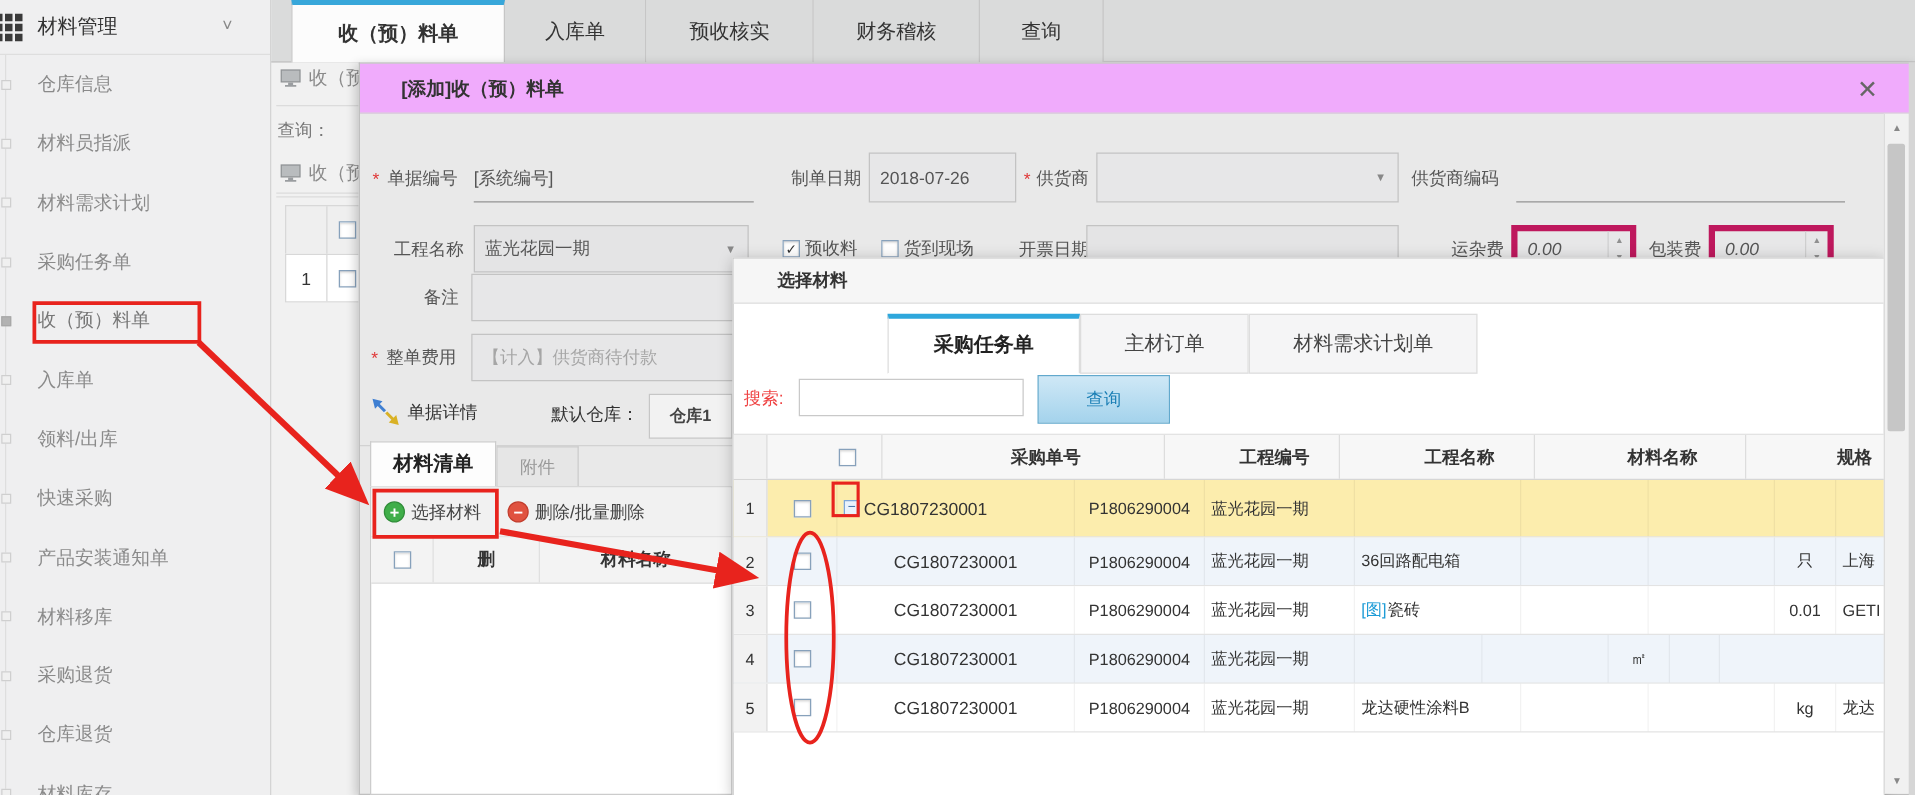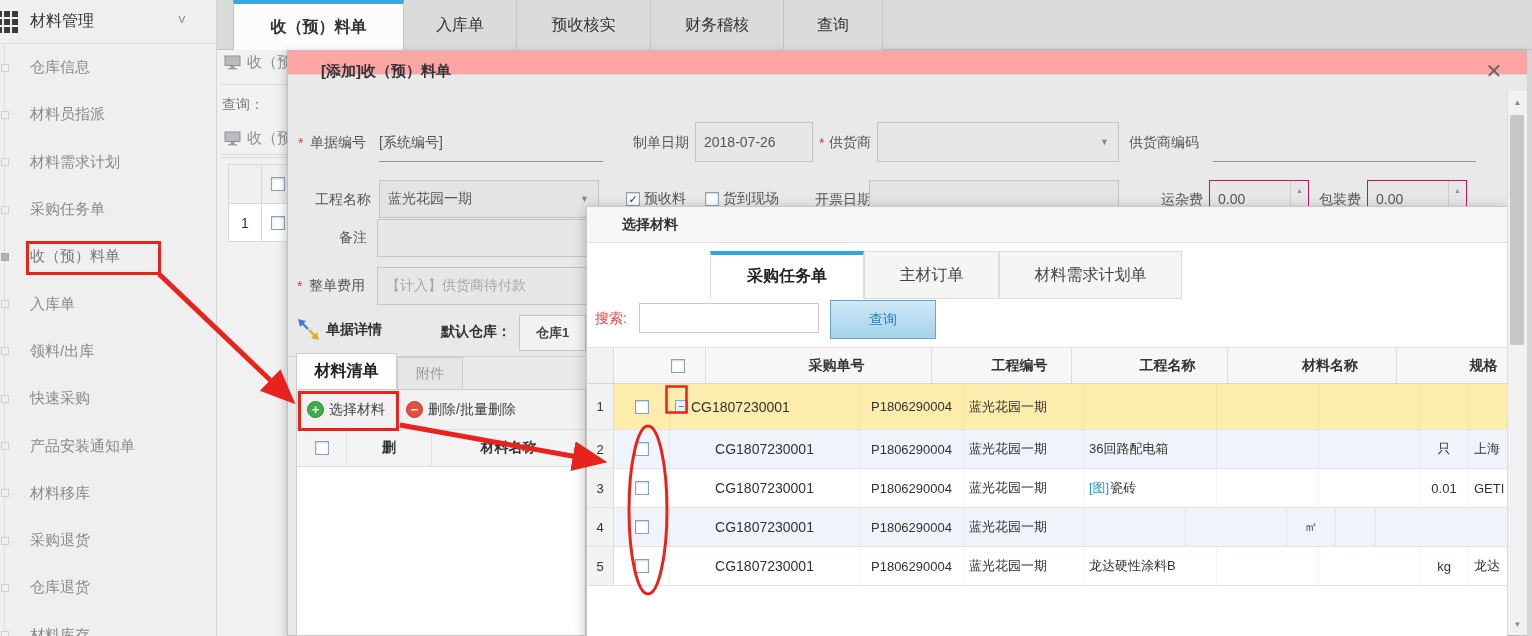--- a/index.html
+++ b/index.html
@@ -35,36 +35,36 @@
   .bg-table { position:absolute; left:11px; top:114px; width:60px; }
   .bg-trow { display:flex; border:1px solid #d8d8d8; border-bottom:none; height:39px; background:#efefef; }
   .bg-trow.body { background:#fff; border-bottom:1px solid #d8d8d8; }
   .bg-tc1 { width:33px; border-right:1px solid #d8d8d8; display:flex; align-items:center; justify-content:center; font-size:14px; color:#333; }
   .bg-tc2 { flex:1; display:flex; align-items:center; padding-left:9px; }
 
   .cb { width:14px; height:14px; background:#fff; border:1px solid #87a1bb; box-shadow:inset 0 1px 2px rgba(0,0,0,.18); display:inline-flex; align-items:center; justify-content:center; font-size:11px; font-weight:bold; color:#333; flex:none; }
 
   
   .modal { position:absolute; left:287px; top:50px; width:1245px; height:586px; background:#e9e9e9; border:1px solid #bfbfbf; border-right:none; box-shadow:-2px 2px 8px rgba(0,0,0,.2); z-index:4; }
-  .modal-titlebar { position:absolute; left:0; top:0; right:0; height:24px; background:#fca5a5; border-bottom:1px solid #d6d6d6; }
+  .modal-titlebar { position:absolute; left:0; top:0; right:0; height:40px; background:#f0abfc; border-bottom:1px solid #d6d6d6; }
   .modal-title { position:absolute; left:33px; top:11px; font-size:15px; font-weight:bold; color:#333; }
   .modal-close { position:absolute; right:26px; top:8px; width:24px; height:24px; font-size:20px; color:#666; display:flex; align-items:center; justify-content:center; cursor:pointer; }
 
   .lbl { position:absolute; font-size:14px; color:#555; white-space:nowrap; }
   .star { position:absolute; color:#e03a3a; font-size:14px; }
   .u-input { position:absolute; height:38px; border-bottom:1px solid #949494; font-size:14px; color:#555; display:flex; align-items:center; background:transparent; }
   .box-input { position:absolute; height:40px; border:1px solid #c3c3c3; background:#e7e7e8; font-size:14px; color:#555; display:flex; align-items:center; padding-left:8px; }
   .sel-arrow { position:absolute; right:9px; top:50%; margin-top:-5px; font-size:9px; color:#888; }
-  .spin { position:absolute; height:38px; border:1px solid #be185d; background:#e7e7e8; font-size:14px; color:#555; }
+  .spin { position:absolute; height:38px; border:5px solid #be185d; background:#e7e7e8; font-size:14px; color:#555;font-style:italic; }
   .spin .val { position:absolute; left:8px; top:0; bottom:0; display:flex; align-items:center; }
   .spin .btns { position:absolute; right:0; top:0; bottom:0; width:18px; border-left:1px solid #cfcfcf; display:flex; flex-direction:column; }
   .spin .btns span { flex:1; display:flex; align-items:center; justify-content:center; font-size:7px; color:#909090; cursor:pointer; }
   .chk-row { position:absolute; display:flex; align-items:center; gap:4px; font-size:14px; color:#555; }
 
-  .detail-label { position:absolute; font-size:14px; font-weight:bold; color:#333; }
+  .detail-label { position:absolute; font-size:14px; font-weight:normal; color:#333; }
   .wh-box { position:absolute; border:1px solid #c6c6c6; background:#f2f2f2; display:flex; align-items:center; justify-content:center; font-size:13px; font-weight:bold; color:#444; }
   .form-hr { position:absolute; height:1px; background:#d2d2d2; }
 
   .list-tab { position:absolute; display:flex; align-items:center; justify-content:center; cursor:pointer; }
   .list-tab.active { background:#fdfdfd; border:1px solid #ccc; border-bottom:none; font-size:16px; font-weight:bold; color:#222; z-index:2; }
   .list-tab.idle { background:#e6e6e6; border:1px solid #ccc; border-bottom:none; font-size:14px; color:#999; }
   .grid-panel { position:absolute; left:8px; top:338px; width:290px; height:247px; border:1px solid #ccc; background:#fff; }
   .grid-toolbar { height:40px; background:#f1f1f1; border-bottom:1px solid #ddd; display:flex; align-items:center; }
   .tool-btn { display:flex; align-items:center; gap:5px; font-size:14px; color:#444; cursor:pointer; margin-left:10px; }
   .tool-sep { width:1px; height:18px; background:#ccc; margin:0 8px 0 12px; }

